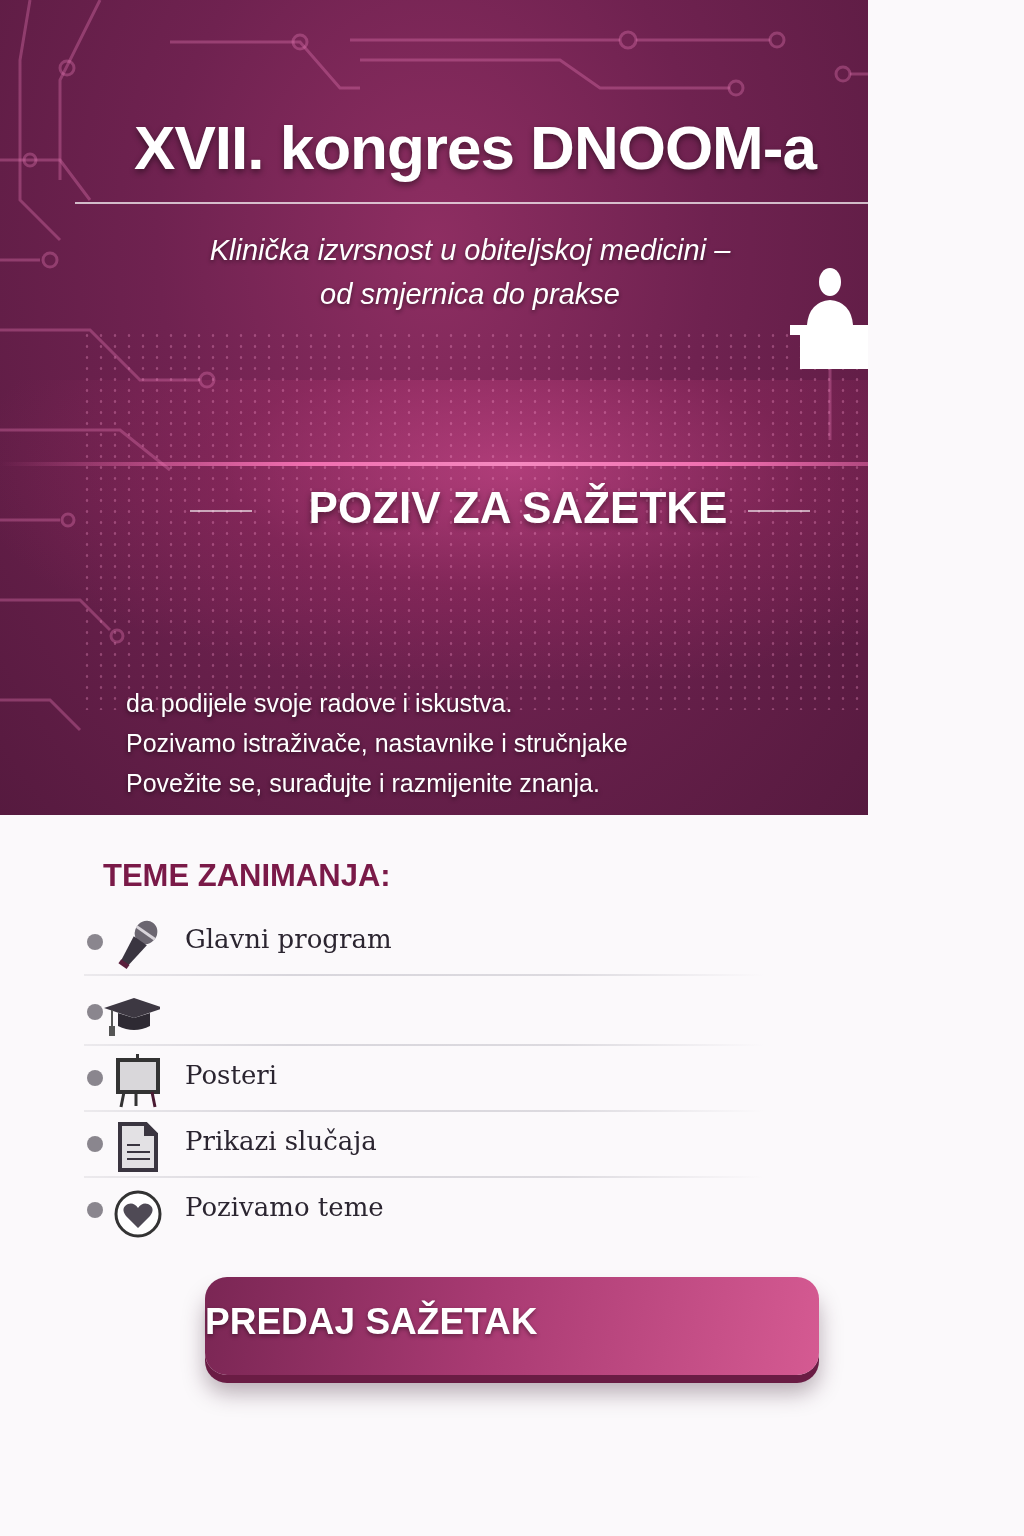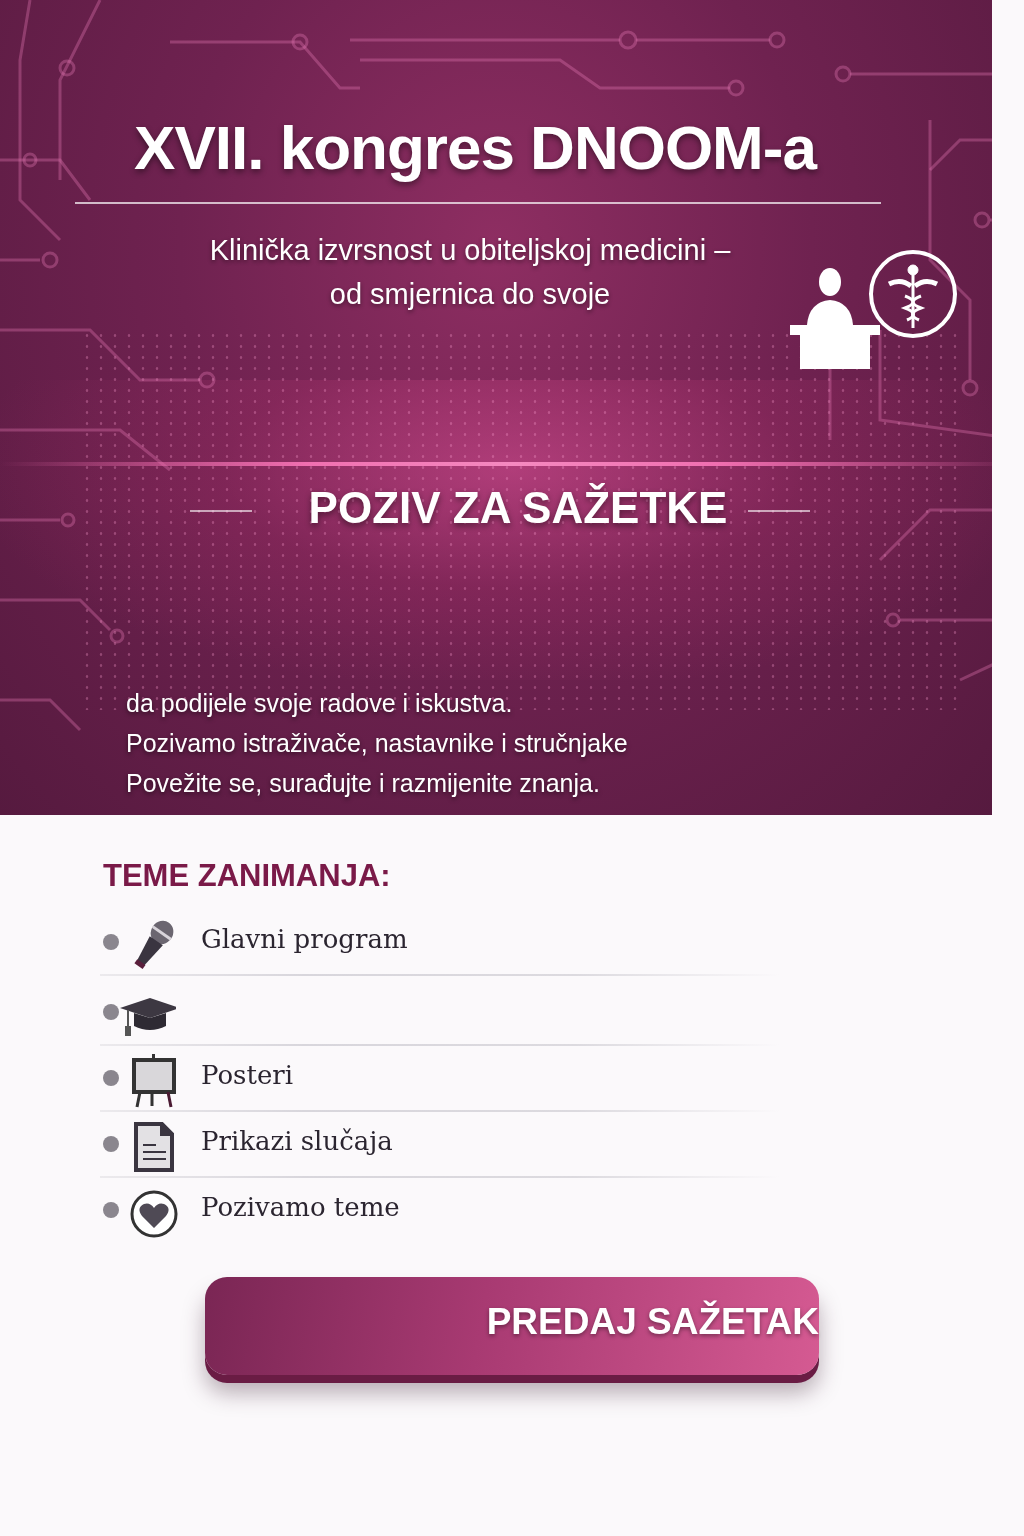--- a/index.html
+++ b/index.html
@@ -1,43 +1,43 @@
 <!DOCTYPE html>
 <html><head>
 <meta charset="utf-8">
 <style>
   html, body { margin:0; padding:0; }
   body { width:1024px; height:1536px; overflow:hidden; background:#fbf9fb; font-family:"Liberation Sans", sans-serif; position:relative; }
-  .hero { position:absolute; left:0; top:0; width:992px; height:815px; overflow:hidden;
+  .hero { position:absolute; left:0; top:0; width:868px; height:815px; overflow:hidden;
     background: radial-gradient(ellipse at 50% 30%, #8e2e62 0%, #6f2250 45%, #561a3f 100%); }
   .hero .glow { position:absolute; left:0; top:380px; width:1024px; height:300px;
     background: radial-gradient(ellipse at 50% 30%, rgba(220,80,150,0.55) 0%, rgba(180,50,110,0.25) 40%, rgba(0,0,0,0) 75%); }
   .hero .dots { position:absolute; left:80px; top:330px; width:880px; height:380px; opacity:0.35;
     background-image: radial-gradient(circle, rgba(255,160,210,0.9) 1px, transparent 1.6px);
     background-size: 14px 11px; }
   .circuit { position:absolute; left:0; top:0; }
   .title { position:absolute; left:0; top:112px; width:950px; text-align:center; color:#fff; font-size:62px; font-weight:bold; letter-spacing:-1px; text-shadow:0 3px 6px rgba(0,0,0,0.45); }
   .title-rule { position:absolute; left:75px; top:202px; width:806px; height:2px; background:rgba(255,255,255,0.7); }
-  .subtitle { position:absolute; left:100px; top:228px; width:740px; text-align:center; color:#fff; font-size:29px; line-height:44px; text-shadow:0 2px 4px rgba(0,0,0,0.45); }
+  .subtitle { position:absolute; left:100px; top:228px; width:740px; text-align:center; color:#fff; font-size:29px; line-height:44px; text-shadow:0 2px 4px rgba(0,0,0,0.45);font-style:italic; }
   .icons { position:absolute; left:785px; top:250px; width:180px; height:120px; }
   .band-line { position:absolute; left:0; top:462px; width:1024px; height:4px; background:linear-gradient(90deg, rgba(255,120,190,0) 0%, #f06fb0 30%, #f589c0 50%, #f06fb0 70%, rgba(255,120,190,0) 100%); }
   .cfa-title { position:absolute; left:0; top:483px; width:1024px; text-align:center; color:#fff; font-size:44px; font-weight:bold; text-shadow:0 3px 6px rgba(0,0,0,0.45);padding-left:6px; }
   .cfa-rule { position:absolute; top:510px; height:2px; width:62px; background:rgba(255,255,255,0.6); }
   .deadline { position:absolute; left:186px; top:553px; width:630px; height:47px; background:#4d1d42; border:2px solid rgba(255,210,230,0.7); box-sizing:border-box; color:#fff; font-size:23px; text-align:center; line-height:43px; }
   .intro { position:absolute; left:126px; top:683px; width:700px; color:#fff; font-size:25px; line-height:40px; text-shadow:0 2px 4px rgba(0,0,0,0.5); }
   .topics-title { position:absolute; left:103px; top:858px; color:#7a1a48; font-size:31px; font-weight:bold;text-align:center; }
-  .topic { position:absolute; left:100px; width:680px; height:66px; }
+  .topic { position:absolute; left:84px; width:680px; height:66px; }
   .topic .bullet { position:absolute; left:3px; top:24px; width:16px; height:16px; border-radius:50%; background:#8a868e; }
   .topic .icon { position:absolute; left:26px; top:6px; width:56px; height:56px; }
   .topic .label { position:absolute; left:101px; top:14px; font-family:"DejaVu Serif", serif; font-size:26px; color:#2b2530; }
   .topic .rule { position:absolute; left:0; bottom:0; width:680px; height:2px; background:linear-gradient(90deg, rgba(200,198,204,0.3), #d8d6dc 30%, #dcdadf 70%, rgba(220,218,223,0)); }
   .submit { position:absolute; left:205px; top:1277px; width:614px; height:98px; border-radius:22px;
     background: linear-gradient(100deg, #7a2654 0%, #a83a72 45%, #d55a92 100%);
     box-shadow: 0 8px 0 #6a1c44, 0 18px 22px rgba(60,30,50,0.35);
-    color:#fff; font-size:37px; font-weight:bold; text-align:right; line-height:90px; text-shadow:0 2px 4px rgba(0,0,0,0.4); cursor:pointer; }
+    color:#fff; font-size:37px; font-weight:bold; text-align:left; line-height:90px; text-shadow:0 2px 4px rgba(0,0,0,0.4); cursor:pointer; }
 </style>
 </head>
 <body>
 
 <div class="hero">
   <div class="glow"></div>
   <div class="dots"></div>
   <svg class="circuit" width="1024" height="815" viewBox="0 0 1024 815" fill="none" stroke="rgba(230,120,180,0.35)" stroke-width="3">
     <path d="M170 42 H300 L340 88 H360"></path>
       <circle cx="300" cy="42" r="7"></circle>
@@ -74,21 +74,21 @@
       <path d="M900 620 H1024"></path>
       <circle cx="893" cy="620" r="6"></circle>
     <path d="M960 680 L1024 650"></path>
       <path d="M0 700 H50 L80 730"></path>
   </svg>
 
   <div class="title">XVII. kongres DNOOM-a</div>
   <div class="title-rule"></div>
   <div class="subtitle">
     <div>Klinička izvrsnost u obiteljskoj medicini –</div>
-    <div>od smjernica do svoje</div>
+    <div>od smjernica do prakse</div>
   </div>
 
   <svg class="icons" viewBox="0 0 180 120" width="180" height="120">
     <g fill="#fff">
       <ellipse cx="45" cy="32" rx="11" ry="14"></ellipse>
       <path d="M22 75 Q24 52 45 50 Q66 52 68 75 Z"></path>
       <rect x="5" y="75" width="90" height="10"></rect>
       <rect x="15" y="85" width="70" height="34"></rect>
     </g>
     <g fill="none" stroke="#fff">

